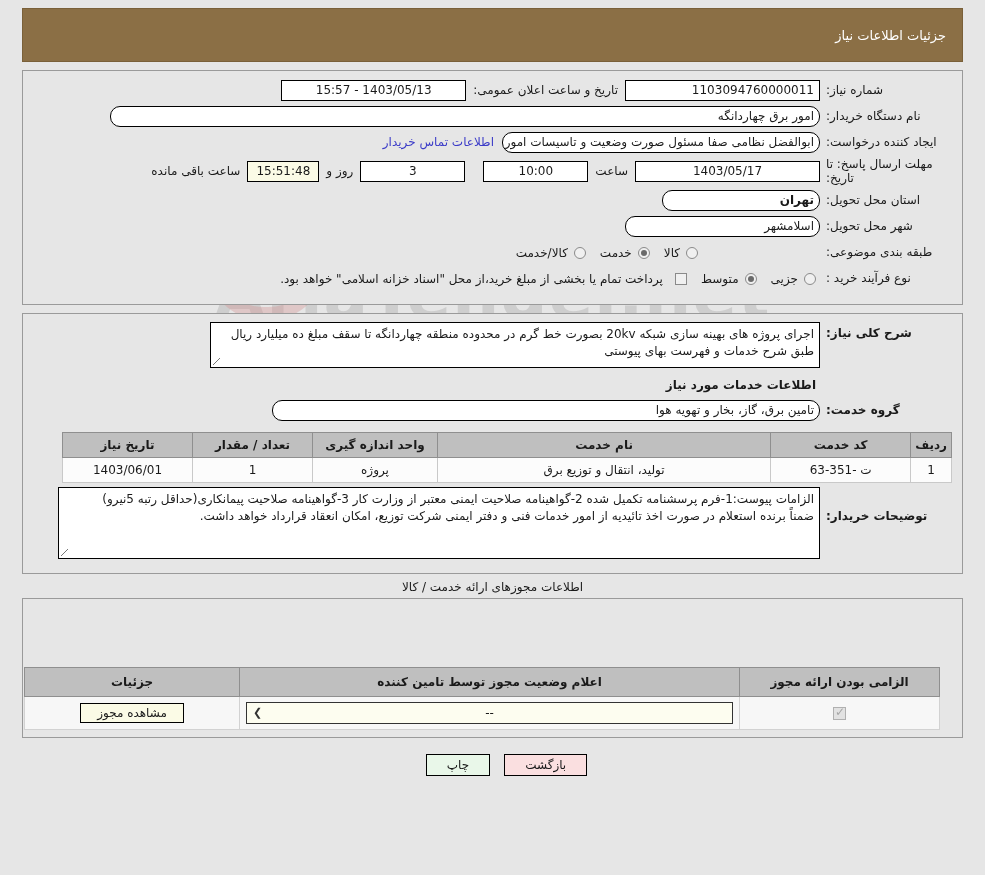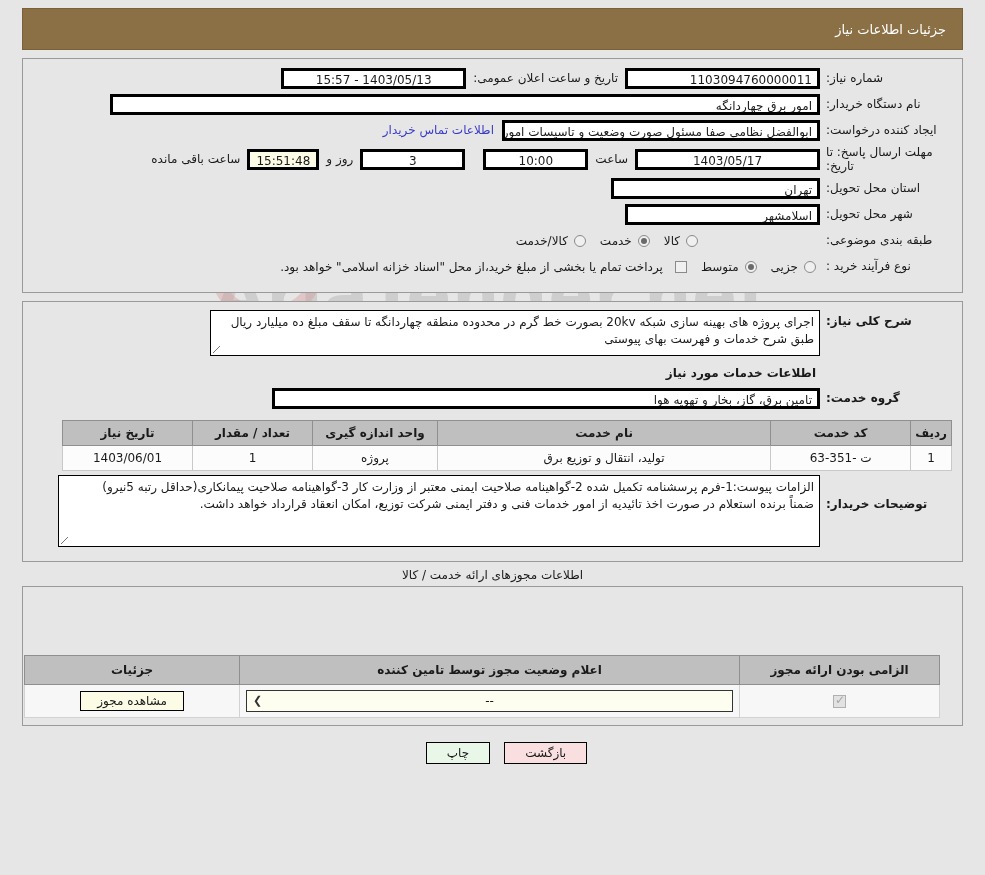--- a/index.html
+++ b/index.html
@@ -54,21 +54,21 @@
     width: 16px; height: 62px;
     background: rgba(214,150,150,0.45);
     transform: rotate(-22deg) skewX(8deg);
   }
 
   .layer { position: relative; z-index: 2; }
 
   
   .top-header {
     margin: 8px 22px 0 22px;
-    height: 42px;
+    height: 54px;
     background: #8b6f45;
     color: #ffffff;
     display: flex;
     align-items: center;
     justify-content: flex-start;
     padding-right: 16px;
     font-size: 13px;
     border: 1px solid #7a6039;
   }
 
@@ -91,32 +91,32 @@
     width: 132px;
     flex: 0 0 132px;
     text-align: left;
     padding-left: 6px;
     font-size: 12px;
     color: #1a1a1a;
     line-height: 1.25;
   }
   .lbl.two-line { line-height: 1.2; }
   .fld {
-    border: 3px solid #000000;
+    border: 1px solid #000000;
     background: #fff;
     height: 21px;
     line-height: 19px;
     padding: 0 5px;
     font-size: 12px;
     text-align: center;
     color: #1a1a1a;
     overflow: hidden;
     white-space: nowrap;
   }
-  .fld.right { text-align: right; }
+  .fld.right { text-align: right; border-radius: 10px; }
   .fld.cream { background: #fbfbe6; }
   .sub-lbl {
     font-size: 12px;
     padding: 0 7px;
     white-space: nowrap;
   }
   .link {
     color: #3b3bc8;
     font-size: 12px;
     padding: 0 8px;
@@ -127,21 +127,21 @@
 
   
   .w-need   { width: 195px; text-align: right; }
   .w-date   { width: 185px; }
   .w-org    { width: 710px; }
   .w-creator{ width: 318px; }
   .w-dl     { width: 185px; }
   .w-hour   { width: 105px; }
   .w-days   { width: 105px; }
   .w-timer  { width: 72px; }
-  .w-prov   { width: 209px; }
+  .w-prov   { width: 158px; font-weight: bold; }
   .w-city   { width: 195px; }
   .w-group  { width: 548px; }
 
   
   .radio {
     display: inline-block;
     width: 12px; height: 12px;
     border-radius: 50%;
     border: 1px solid #8a8a8a;
     background: #f0f0f0;

